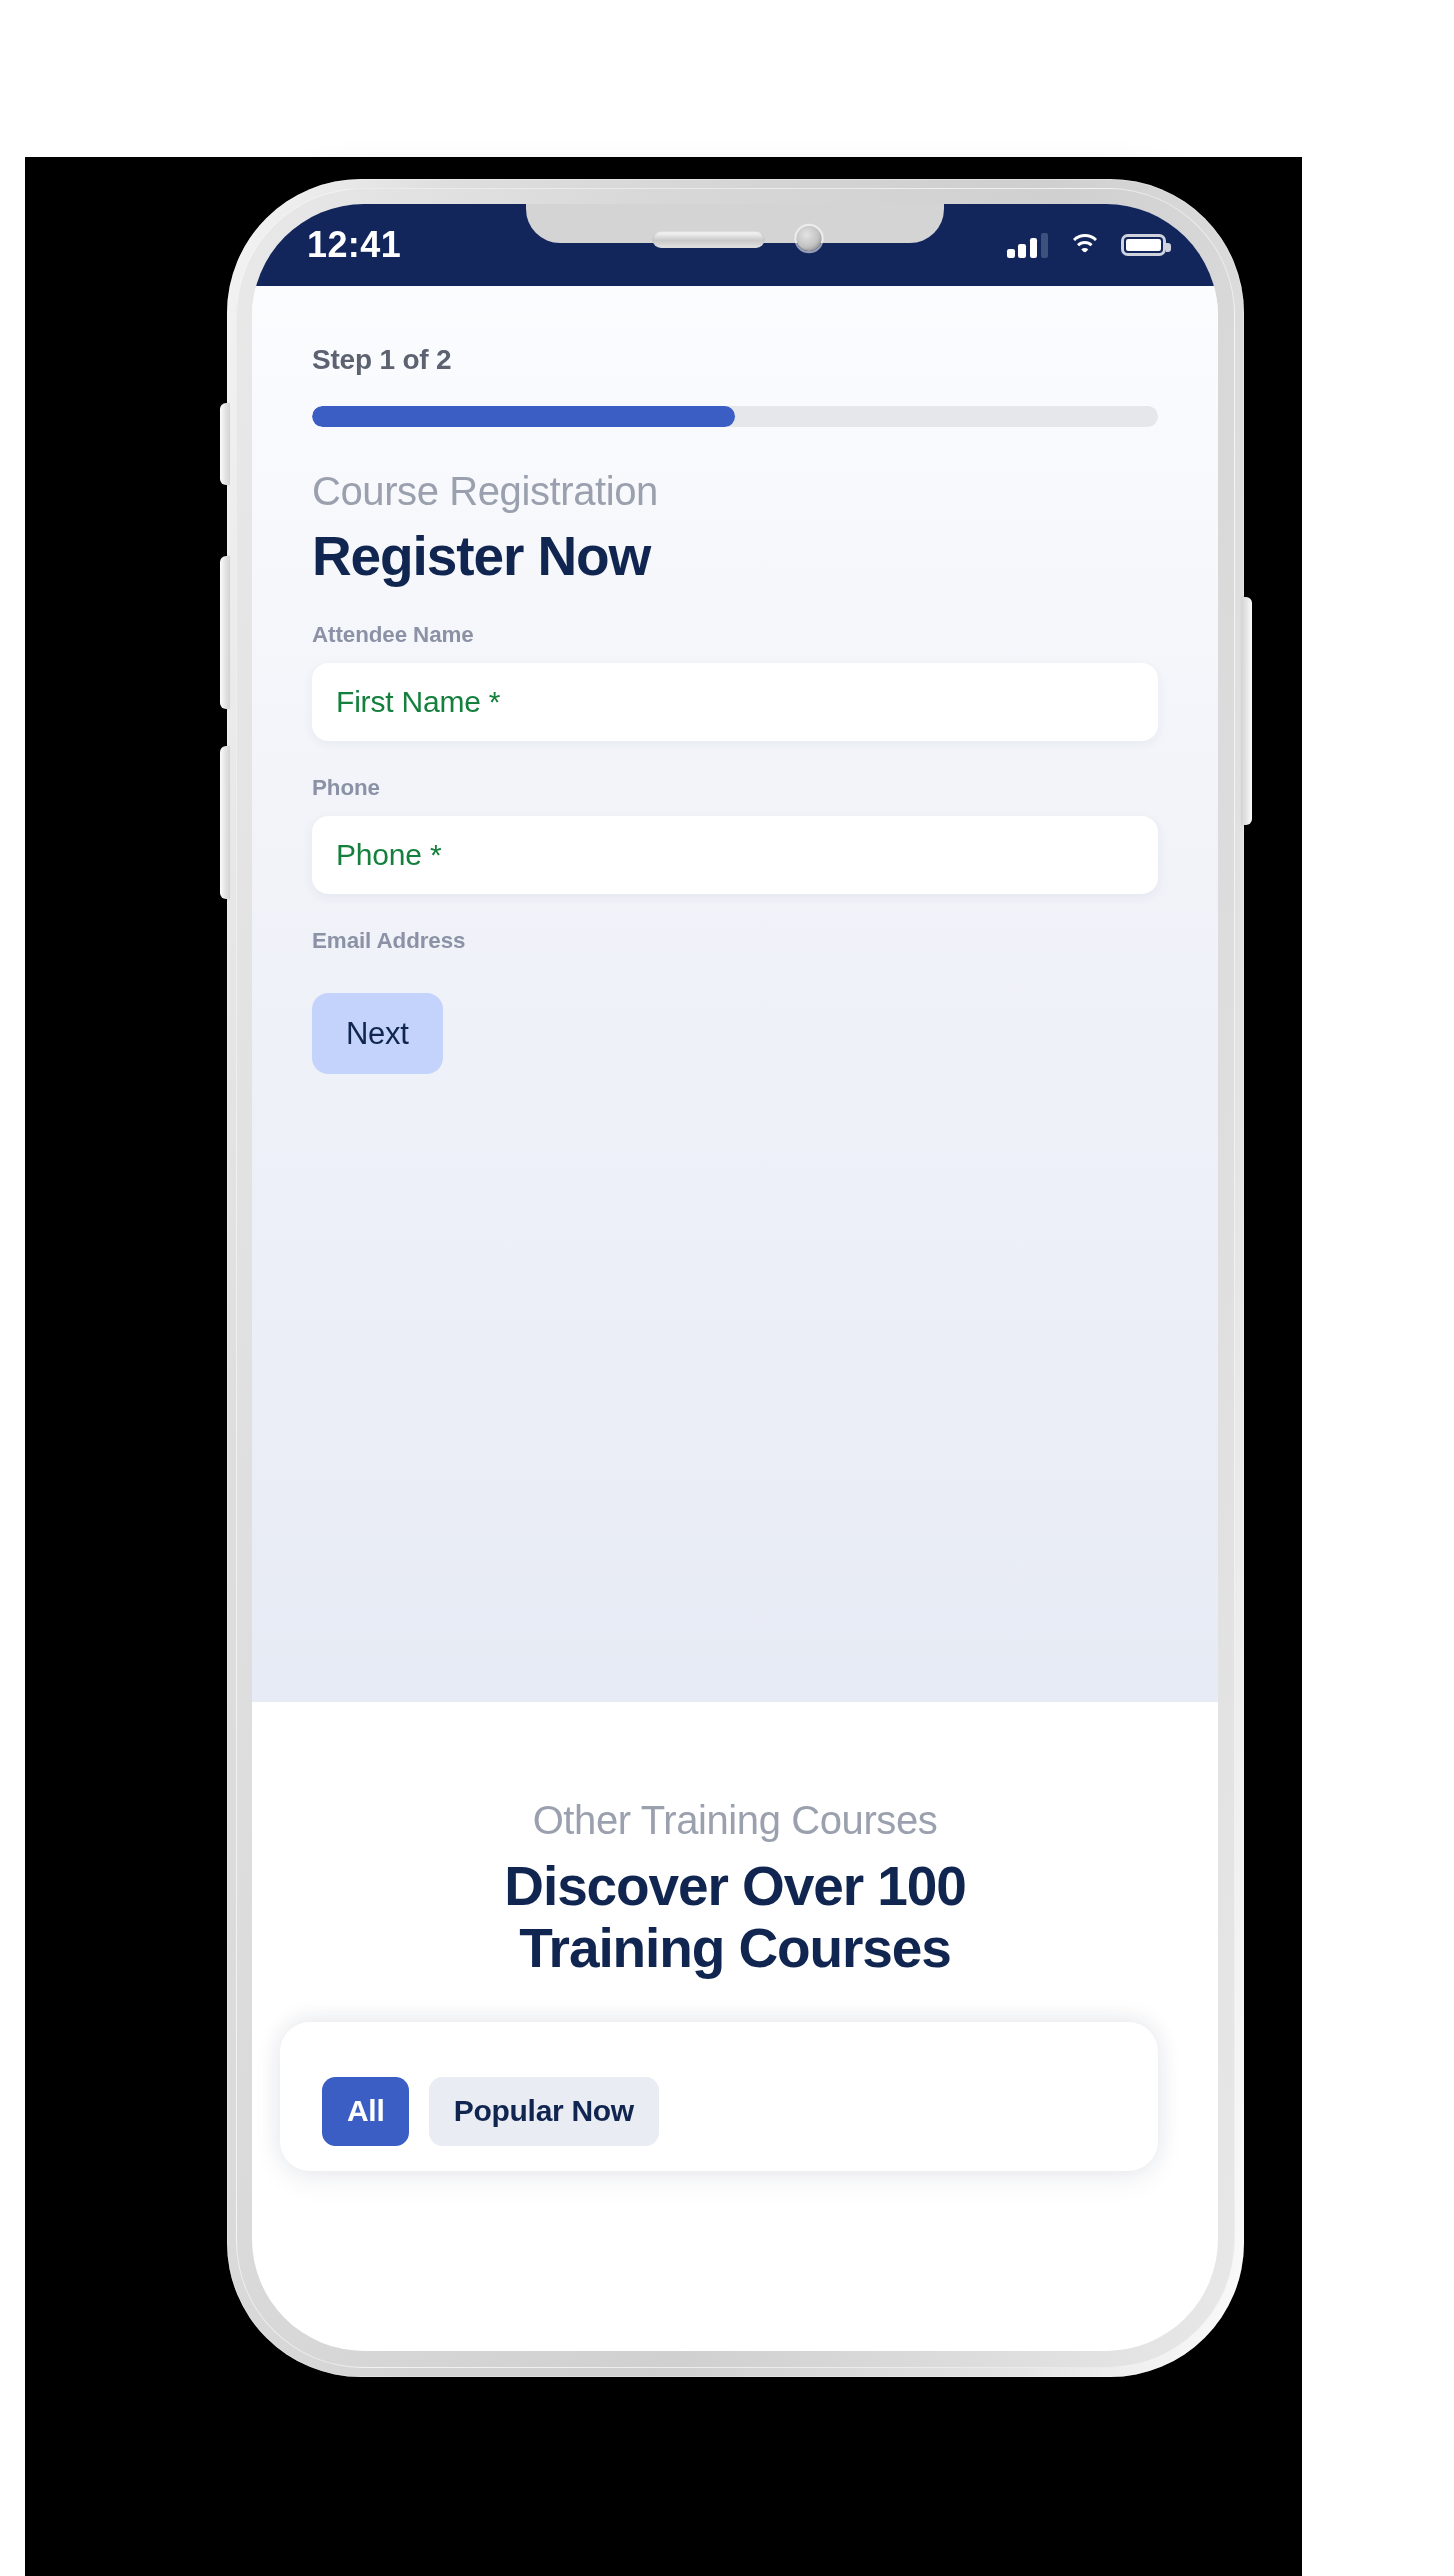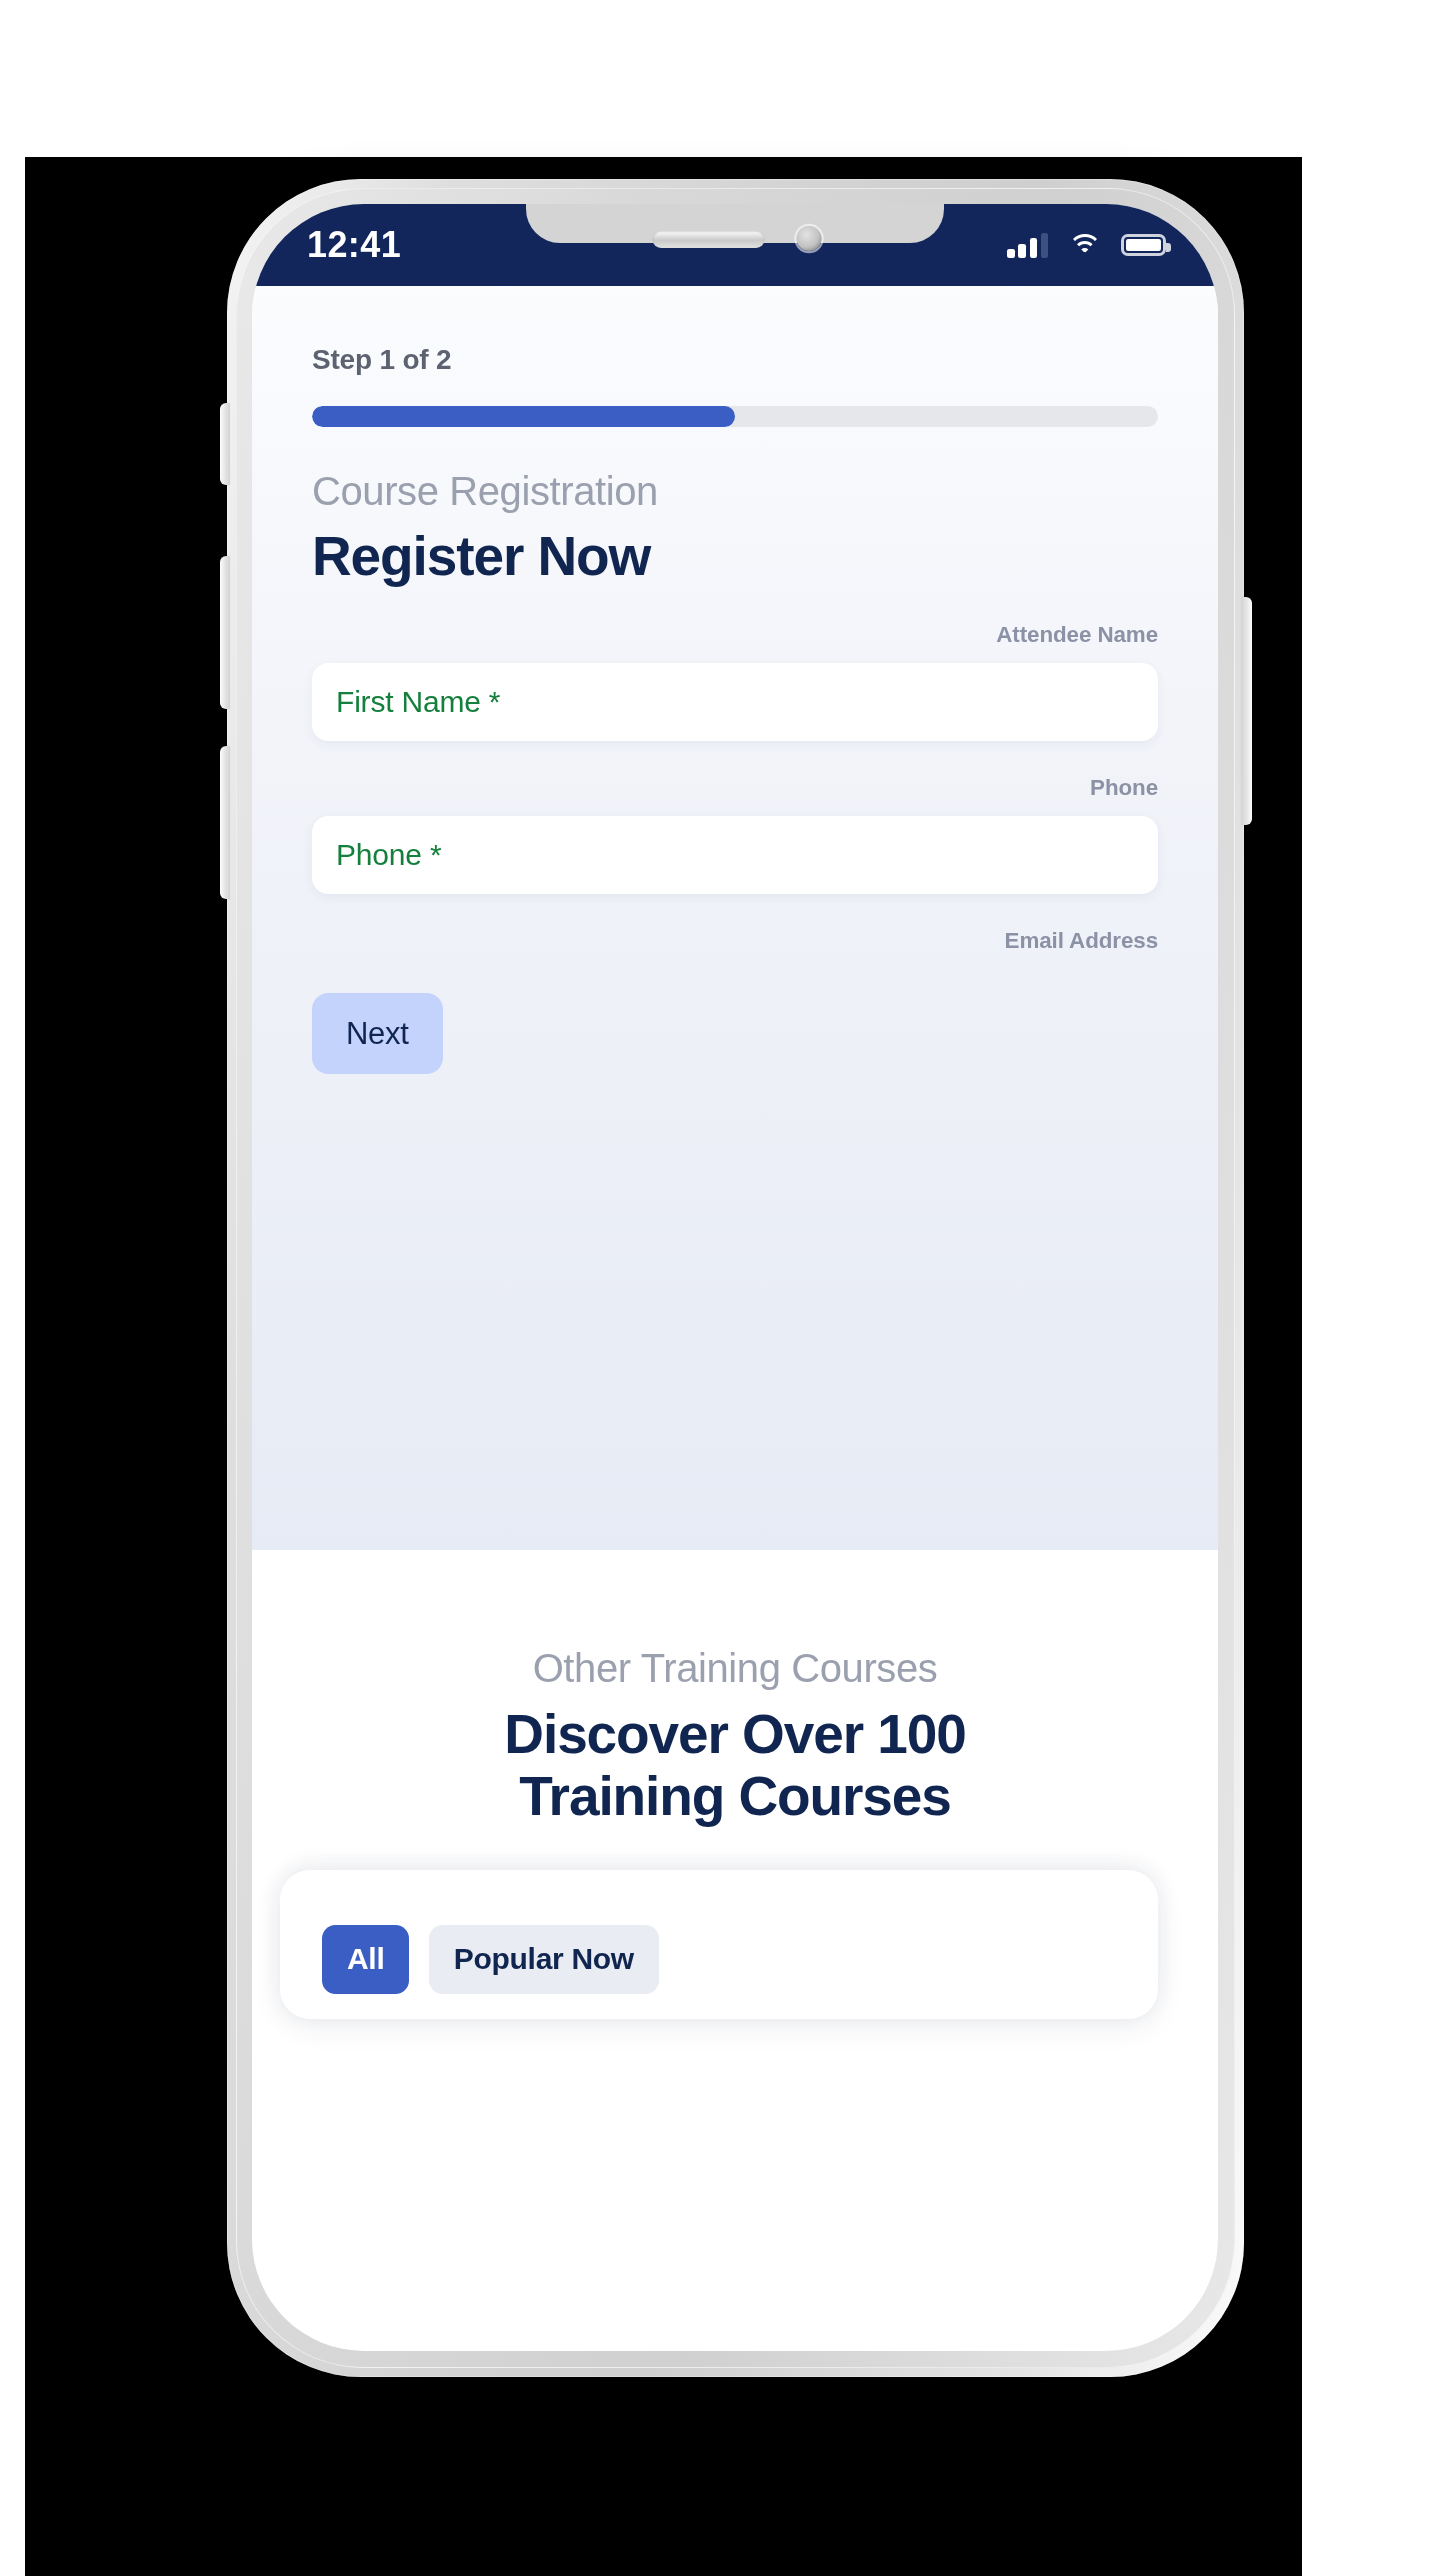--- a/index.html
+++ b/index.html
@@ -109,33 +109,33 @@
   .battery::after{ content:""; position:absolute; right:-7.5px; top:6.7px; width:4.5px;height:9px;
     background:rgba(255,255,255,0.8); border-radius:0 3px 3px 0;}
   .battery i{ display:block; width:100%; height:100%; background:#fff; border-radius:2.2px;}
 
   
   .screen-scroll { height: calc(2147px - 82px); overflow:hidden; }
 
   .form-section {
     background: linear-gradient(180deg,#fbfcfe 0%,#f1f3f9 40%,#e7ebf5 100%);
     padding: 58px 60px 0 60px;
-    height: 1264px;
+    height: 1416px;
   }
   .step-label { font-size: 28px; font-weight: 700; color:#5c6270; letter-spacing:-0.2px; }
   .progress-track {
     margin-top: 30px; height: 21px; border-radius: 10.4px;
     background: #e5e7eb; overflow:hidden;
   }
   .progress-fill { height:100%; border-radius:10.4px; background:#3b5ec4; }
 
   .eyebrow { margin-top:42px; font-size:40px; font-weight:500; color:#9aa0ae; letter-spacing:-0.4px; }
   .headline { margin-top:10.4px; font-size:55px; font-weight:800; color:#10254f; letter-spacing:-1.1px; }
 
-  .field-label { margin-top:34px; font-size:22.4px; font-weight:700; color:#8b92a6; letter-spacing:-0.1px;text-align:right; }
+  .field-label { margin-top:34px; font-size:22.4px; font-weight:700; color:#8b92a6; letter-spacing:-0.1px; }
   .input-box {
     margin-top:15px; height:78px; border-radius:16.4px; background:#ffffff;
     display:flex; align-items:center; padding: 0 24px;
     box-shadow: 0 3px 10.4px rgba(35,45,80,0.06);
   }
   .input-box + .input-box { margin-top: 19.4px; }
   .input-ph { font-size:30px; color:#15803d; font-weight:400; letter-spacing:-0.2px; }
 
   .next-btn {
     margin-top:39px; display:inline-flex; align-items:center; justify-content:center;

